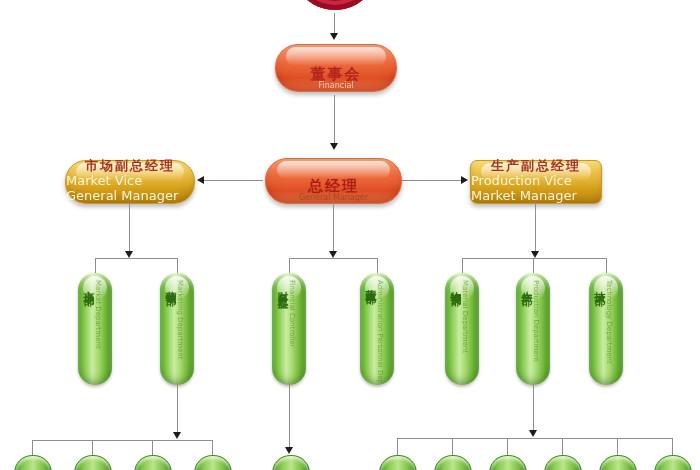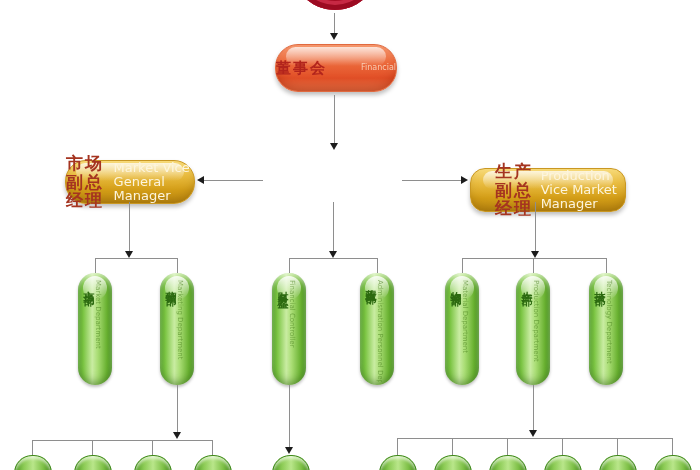--- a/index.html
+++ b/index.html
@@ -15,21 +15,21 @@
   .ah-l{position:absolute;width:0;height:0;border-top:4px solid transparent;border-bottom:4px solid transparent;border-right:7px solid #1c1c1c;}
   .ah-r{position:absolute;width:0;height:0;border-top:4px solid transparent;border-bottom:4px solid transparent;border-left:7px solid #1c1c1c;}
   
   .logo{
     position:absolute;left:292px;top:-76px;width:86px;height:86px;border-radius:50%;
     background:#ae0f28;
     box-shadow:inset 0 0 0 5px #9c0b22, inset 0 0 0 9px #c72944, inset 0 0 0 12px #a60d25;
   }
   
   .hpill{
-    position:absolute;display:flex;flex-direction:row;align-items:center;justify-content:space-between;
+    position:absolute;display:flex;flex-direction:column;align-items:center;justify-content:flex-end;
     box-shadow:0 3px 4px rgba(0,0,0,.25);
   }
   .hgloss{position:absolute;top:2px;left:8%;width:84%;height:42%;border-radius:40px;
     background:linear-gradient(180deg,rgba(255,255,255,.75),rgba(255,255,255,0));pointer-events:none;}
   .pill-red{
     background:linear-gradient(180deg,#f5976d 0%,#ec6a3c 38%,#e25027 72%,#ee7c50 100%);
     box-shadow:inset 0 -9px 12px -6px rgba(150,30,0,.6),0 3px 4px rgba(0,0,0,.25);
     border:1px solid #e8temp;
     border:1px solid #e06a40;
   }
@@ -38,21 +38,21 @@
     background:linear-gradient(180deg,#f7da79 0%,#e9bc40 34%,#d49e17 70%,#c99414 100%);
     box-shadow:inset 0 -9px 12px -6px rgba(120,78,0,.55),0 3px 4px rgba(0,0,0,.25);
     border:1px solid #c99722;
   }
   .zh-h{font-weight:bold;letter-spacing:2px;line-height:1.1;z-index:1;}
   .en-h{line-height:1.1;z-index:1;}
   .chairman .zh-h{font-size:15px;color:#b2241c;}
   .chairman .en-h{font-size:8px;color:#f8ccb4;}
   .gm .zh-h{font-size:15px;color:#a81f15;}
   .gm .en-h{font-size:8px;color:#a34a1e;}
-  .vp .zh-h{font-size:17px;color:#a53420;}
+  .vp .zh-h{font-size:13px;color:#a53420;font-family:Liberation Mono, monospace;}
   .vp .en-h{font-size:13px;color:#fdf5dd;}
   
   .gpill{
     position:absolute;width:34px;height:112px;border-radius:17px;top:273px;
     background:linear-gradient(90deg,#4f9c22 0%,#7cc544 16%,#c9eca2 42%,#a9dd74 58%,#6ab232 84%,#468f1d 100%);
     box-shadow:inset 0 -8px 10px -6px rgba(30,80,5,.55),inset 0 3px 4px rgba(255,255,255,.5),0 2px 3px rgba(0,0,0,.25);
   }
   .ggloss{position:absolute;top:3px;left:5px;right:5px;height:24px;border-radius:12px;
     background:linear-gradient(180deg,rgba(255,255,255,.85),rgba(255,255,255,0));pointer-events:none;}
   .zh-v{
@@ -85,34 +85,39 @@
 
   <div class="hpill pill-red chairman" style="left:275px;top:44px;width:120px;height:46px;border-radius:23px;">
     <div class="hgloss"></div>
     <div class="zh-h">董事会</div>
     <div class="en-h">Financial</div>
   </div>
 
   <div class="l vl" style="left:334px;top:95px;height:49px;"></div>
   <div class="ah-d" style="left:330px;top:143px;"></div>
 
+  <div class="hpill pill-red gm" style="left:265px;top:158px;width:135px;height:44px;border-radius:22px;">
+    <div class="hgloss"></div>
+    <div class="zh-h">总经理</div>
+    <div class="en-h">General Manager</div>
+  </div>
 
   <div class="l hl" style="left:204px;top:180px;width:59px;"></div>
   <div class="ah-l" style="left:197px;top:176px;"></div>
 
   <div class="l hl" style="left:402px;top:180px;width:59px;"></div>
   <div class="ah-r" style="left:461px;top:176px;"></div>
 
   <div class="hpill pill-gold vp" style="left:65px;top:160px;width:128px;height:42px;border-radius:21px;">
     <div class="hgloss"></div>
     <div class="zh-h">市场副总经理</div>
     <div class="en-h">Market Vice General Manager</div>
   </div>
 
-  <div class="hpill pill-gold vp" style="left:470px;top:168px;width:130px;height:42px;border-radius:15px;padding-left:24px;">
+  <div class="hpill pill-gold vp" style="left:470px;top:160px;width:130px;height:42px;border-radius:7px;">
     <div class="hgloss"></div>
     <div class="zh-h">生产副总经理</div>
     <div class="en-h">Production Vice Market Manager</div>
   </div>
 
   <div class="l vl" style="left:129px;top:202px;height:50px;"></div>
   <div class="ah-d" style="left:125px;top:251px;"></div>
   <div class="l vl" style="left:333px;top:202px;height:50px;"></div>
   <div class="ah-d" style="left:329px;top:251px;"></div>
   <div class="l vl" style="left:535px;top:202px;height:50px;"></div>

